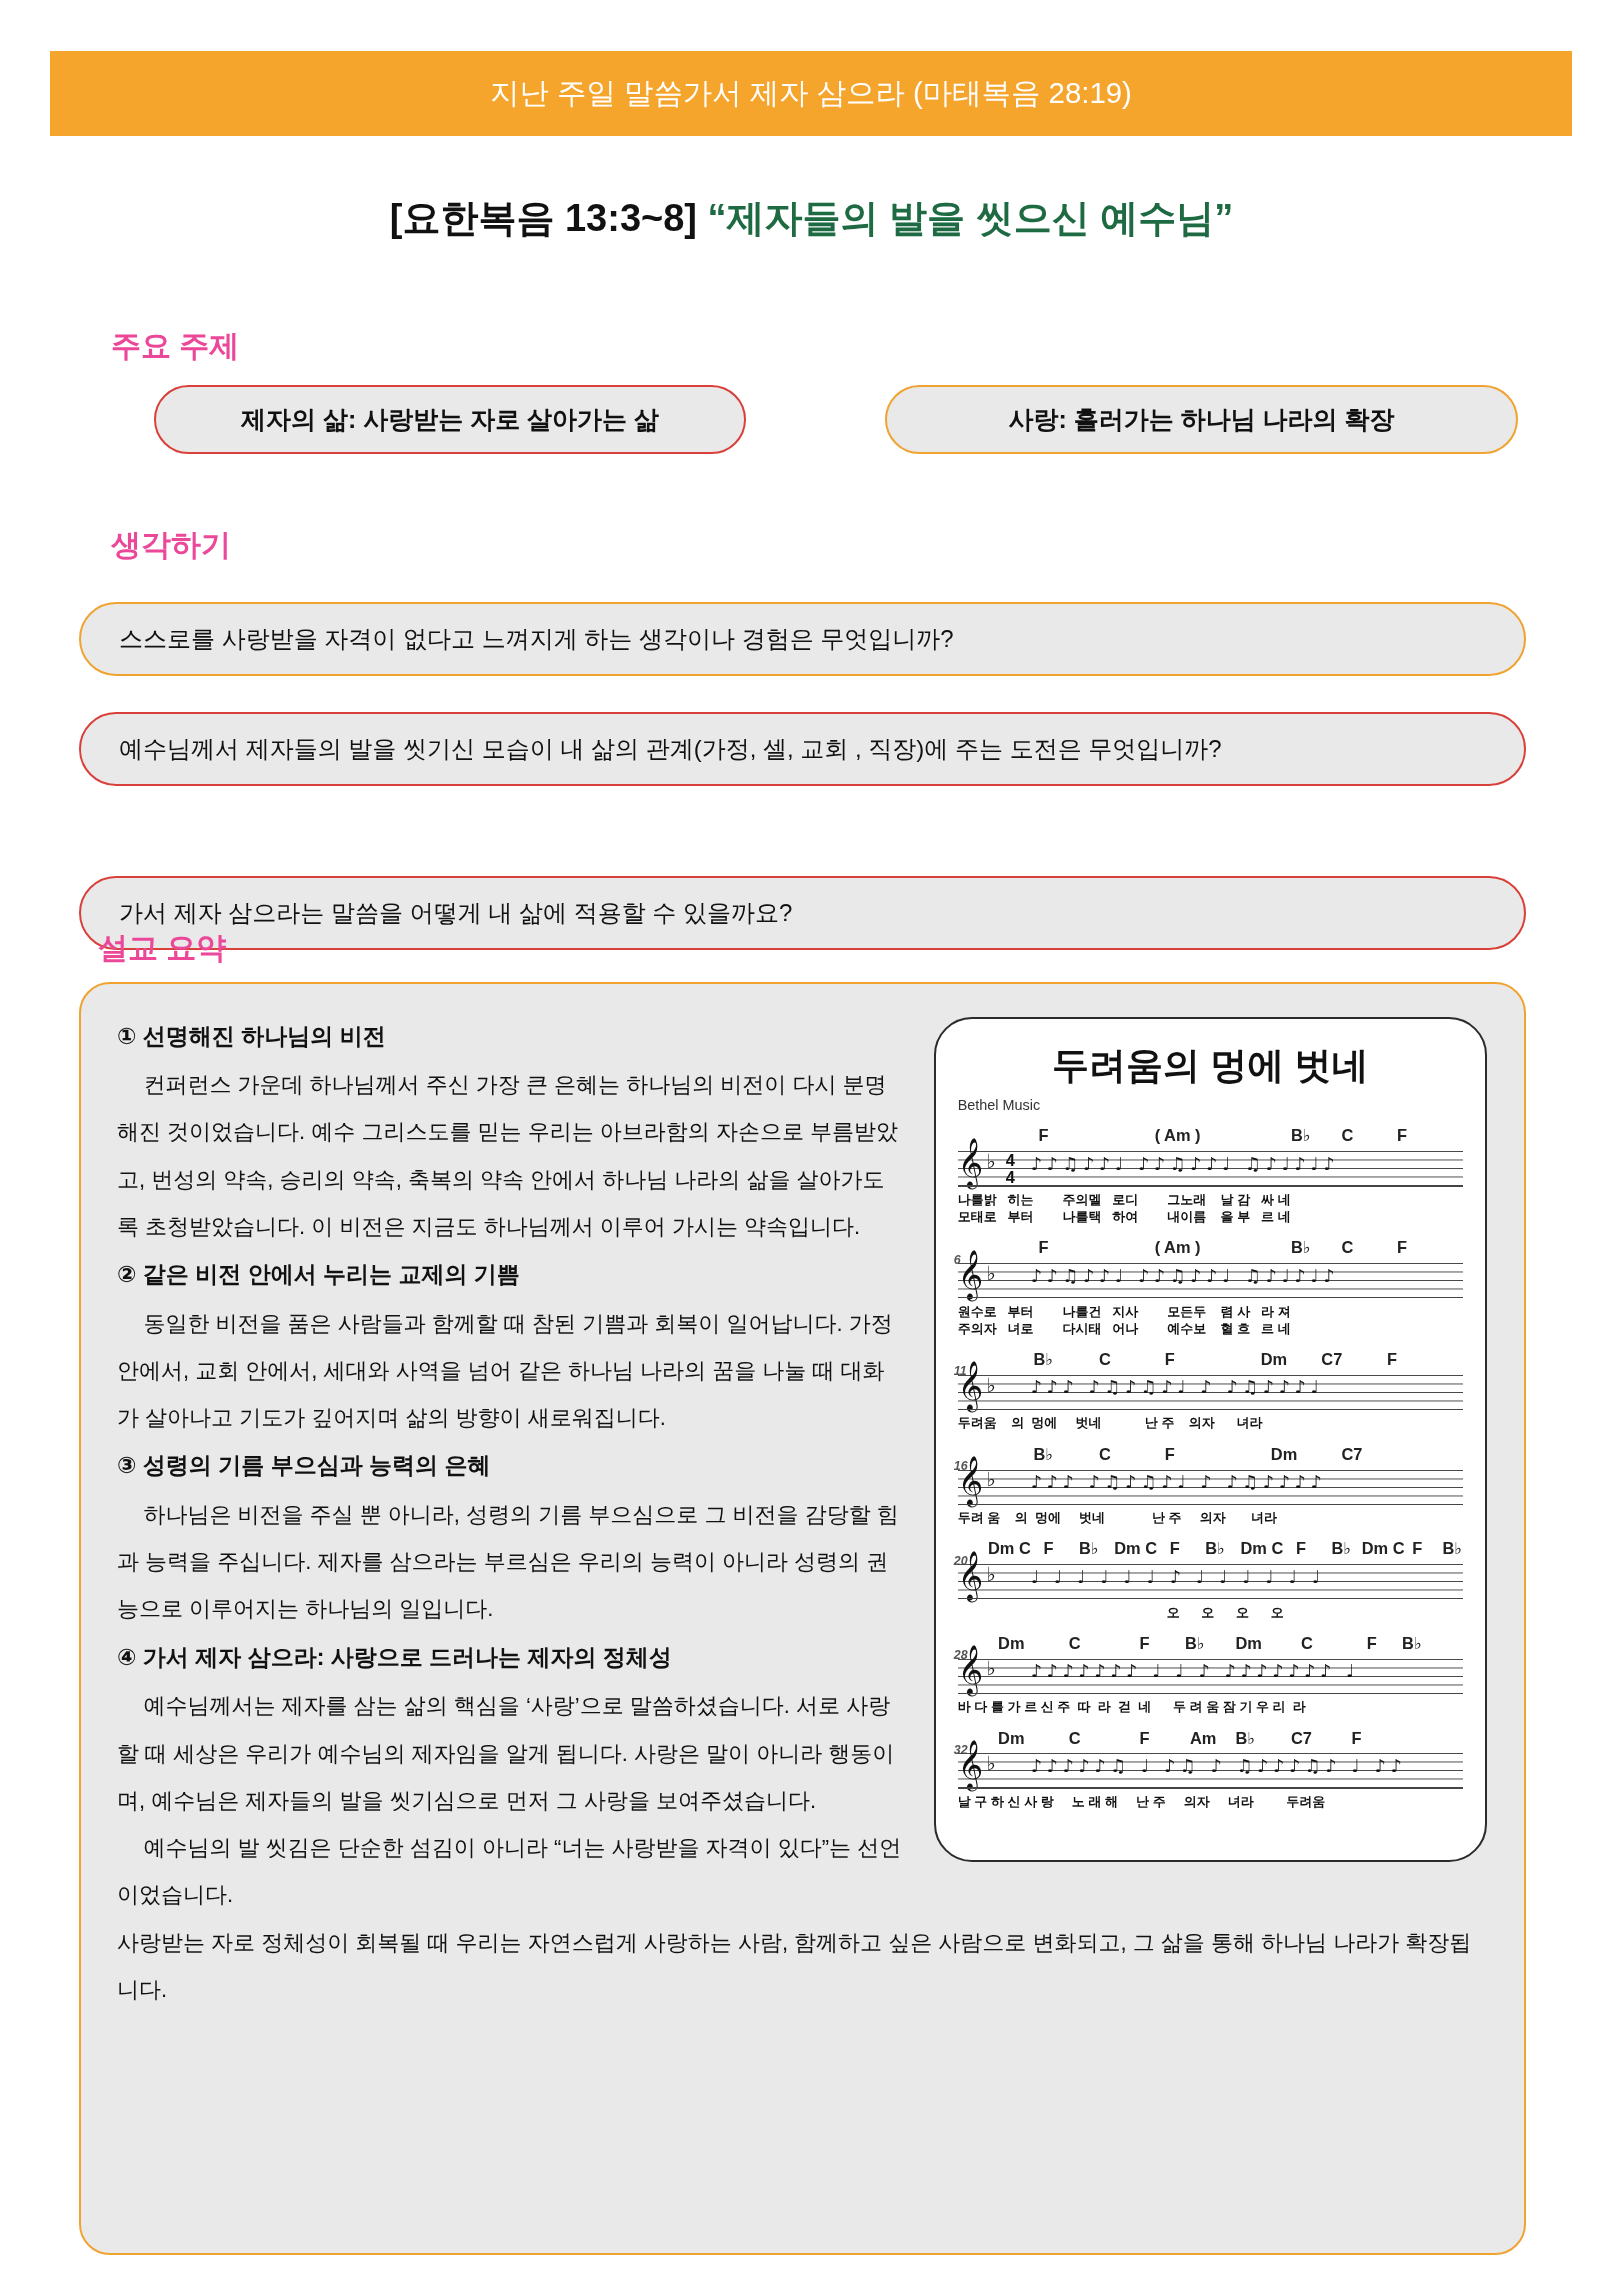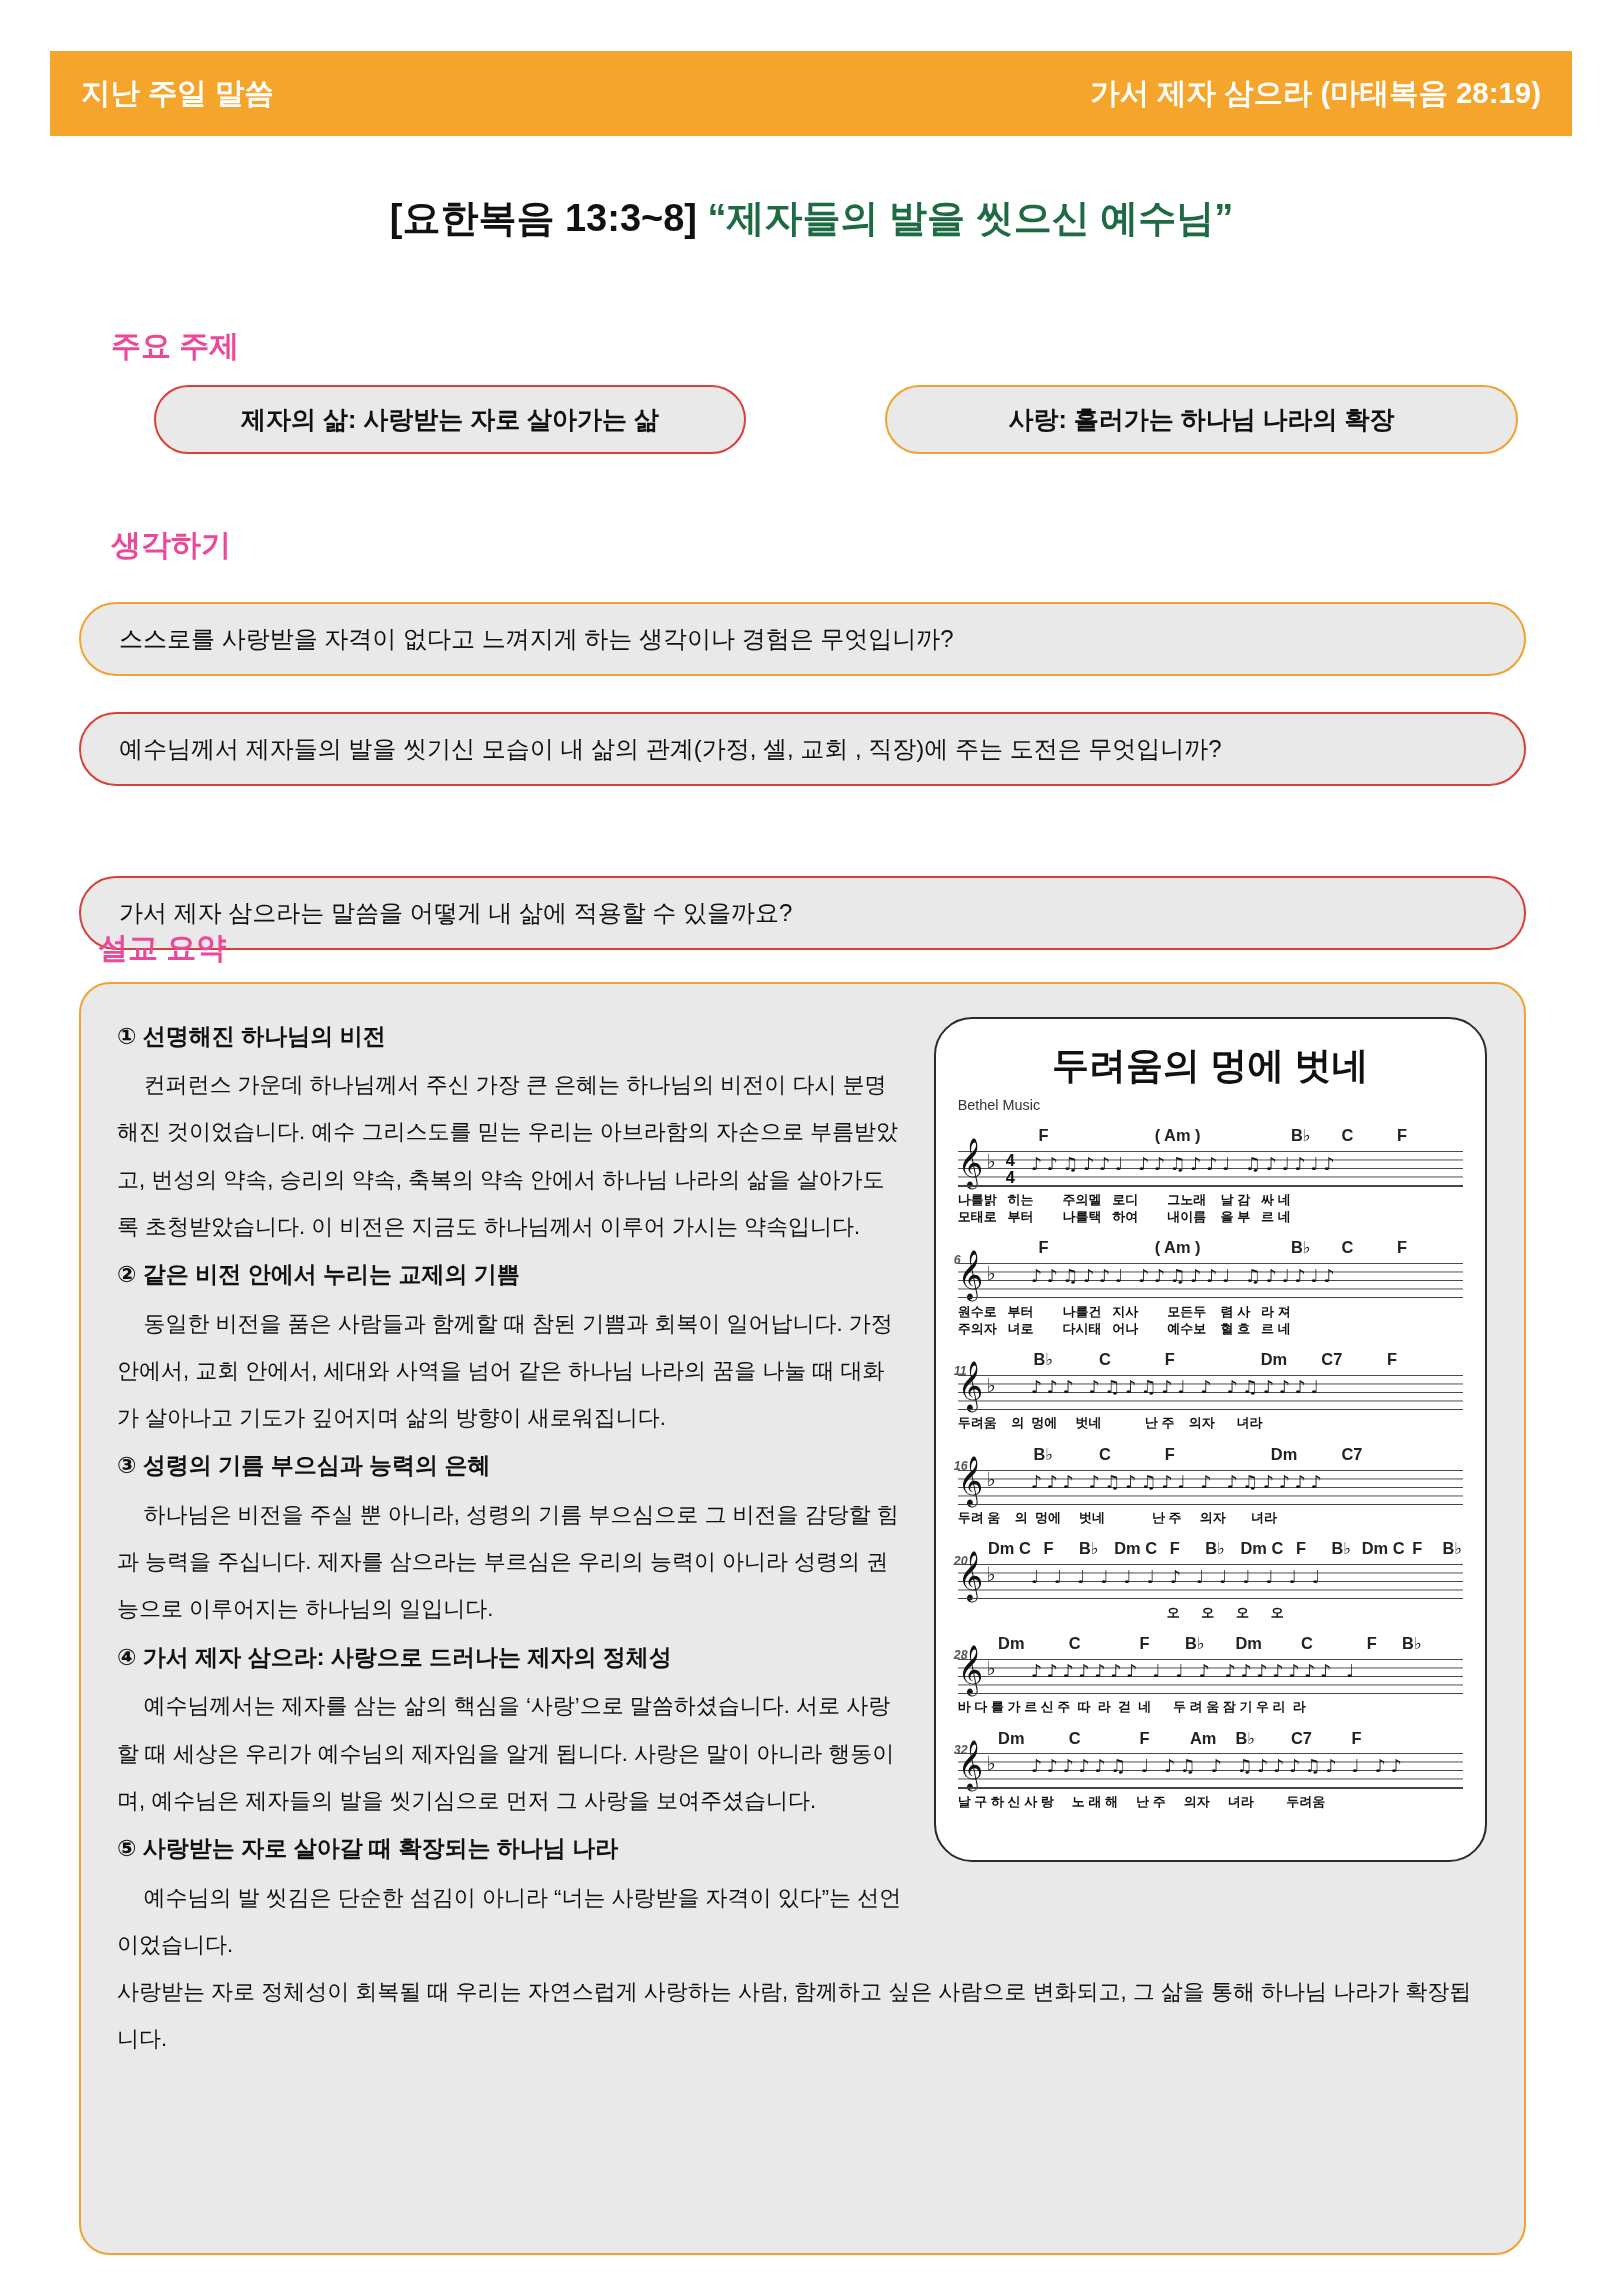--- a/index.html
+++ b/index.html
@@ -1,22 +1,22 @@
 <!DOCTYPE html>
 <html style="font-size:10.5px"><head>
 <meta charset="utf-8">
 <style>
   html,body{margin:0;padding:0;background:#ffffff;}
   .page{position:relative;width:1623px;height:2295px;background:#ffffff;overflow:hidden;
         font-family:"Liberation Sans","DejaVu Sans",sans-serif;color:#111;}
 
   
   .header-bar{position:absolute;left:50px;top:51px;width:1522px;height:85px;background:#F5A42C;
-              display:flex;justify-content:space-between;align-items:center;box-sizing:border-box;
-              padding:4px 31px;color:#ffffff;font-size:29.4px;font-weight:bold;}
+              display:flex;justify-content:center;align-items:center;box-sizing:border-box;
+              padding:4px 31px;color:#ffffff;font-size:29.4px;font-weight:normal;}
 
   
   .title-row{position:absolute;left:0;top:193px;width:100%;text-align:center;font-size:38px;font-weight:bold;}
   .title-ref{color:#111111;}
   .title-quote{color:#1E6A43;}
 
   
   .sec-head{position:absolute;color:#ec4899;font-size:30px;font-weight:bold;}
 
   
@@ -242,20 +242,19 @@
     </aside>
     <div id="summary-points">
         <div class="s-point-title">① 선명해진 하나님의 비전</div>
         <p class="s-body s-indent">컨퍼런스 가운데 하나님께서 주신 가장 큰 은혜는 하나님의 비전이 다시 분명해진 것이었습니다. 예수 그리스도를 믿는 우리는 아브라함의 자손으로 부름받았고, 번성의 약속, 승리의 약속, 축복의 약속 안에서 하나님 나라의 삶을 살아가도록 초청받았습니다. 이 비전은 지금도 하나님께서 이루어 가시는 약속입니다.</p>
         <div class="s-point-title">② 같은 비전 안에서 누리는 교제의 기쁨</div>
         <p class="s-body s-indent">동일한 비전을 품은 사람들과 함께할 때 참된 기쁨과 회복이 일어납니다. 가정 안에서, 교회 안에서, 세대와 사역을 넘어 같은 하나님 나라의 꿈을 나눌 때 대화가 살아나고 기도가 깊어지며 삶의 방향이 새로워집니다.</p>
         <div class="s-point-title">③ 성령의 기름 부으심과 능력의 은혜</div>
         <p class="s-body s-indent">하나님은 비전을 주실 뿐 아니라, 성령의 기름 부으심으로 그 비전을 감당할 힘과 능력을 주십니다. 제자를 삼으라는 부르심은 우리의 능력이 아니라 성령의 권능으로 이루어지는 하나님의 일입니다.</p>
         <div class="s-point-title">④ 가서 제자 삼으라: 사랑으로 드러나는 제자의 정체성</div>
         <p class="s-body s-indent">예수님께서는 제자를 삼는 삶의 핵심을 ‘사랑’으로 말씀하셨습니다. 서로 사랑할 때 세상은 우리가 예수님의 제자임을 알게 됩니다. 사랑은 말이 아니라 행동이며, 예수님은 제자들의 발을 씻기심으로 먼저 그 사랑을 보여주셨습니다.</p>
-        <div class="s-point-title">⑤ 사랑받는 자로 살아갈 때 확장되는 하나님 나라</div>
         <p class="s-body s-indent">예수님의 발 씻김은 단순한 섬김이 아니라 “너는 사랑받을 자격이 있다”는 선언이었습니다.</p>
         <p class="s-body">사랑받는 자로 정체성이 회복될 때 우리는 자연스럽게 사랑하는 사람, 함께하고 싶은 사람으로 변화되고, 그 삶을 통해 하나님 나라가 확장됩니다.</p>
       </div>
   </div>
 
 </div>
 
 
 </body></html>

